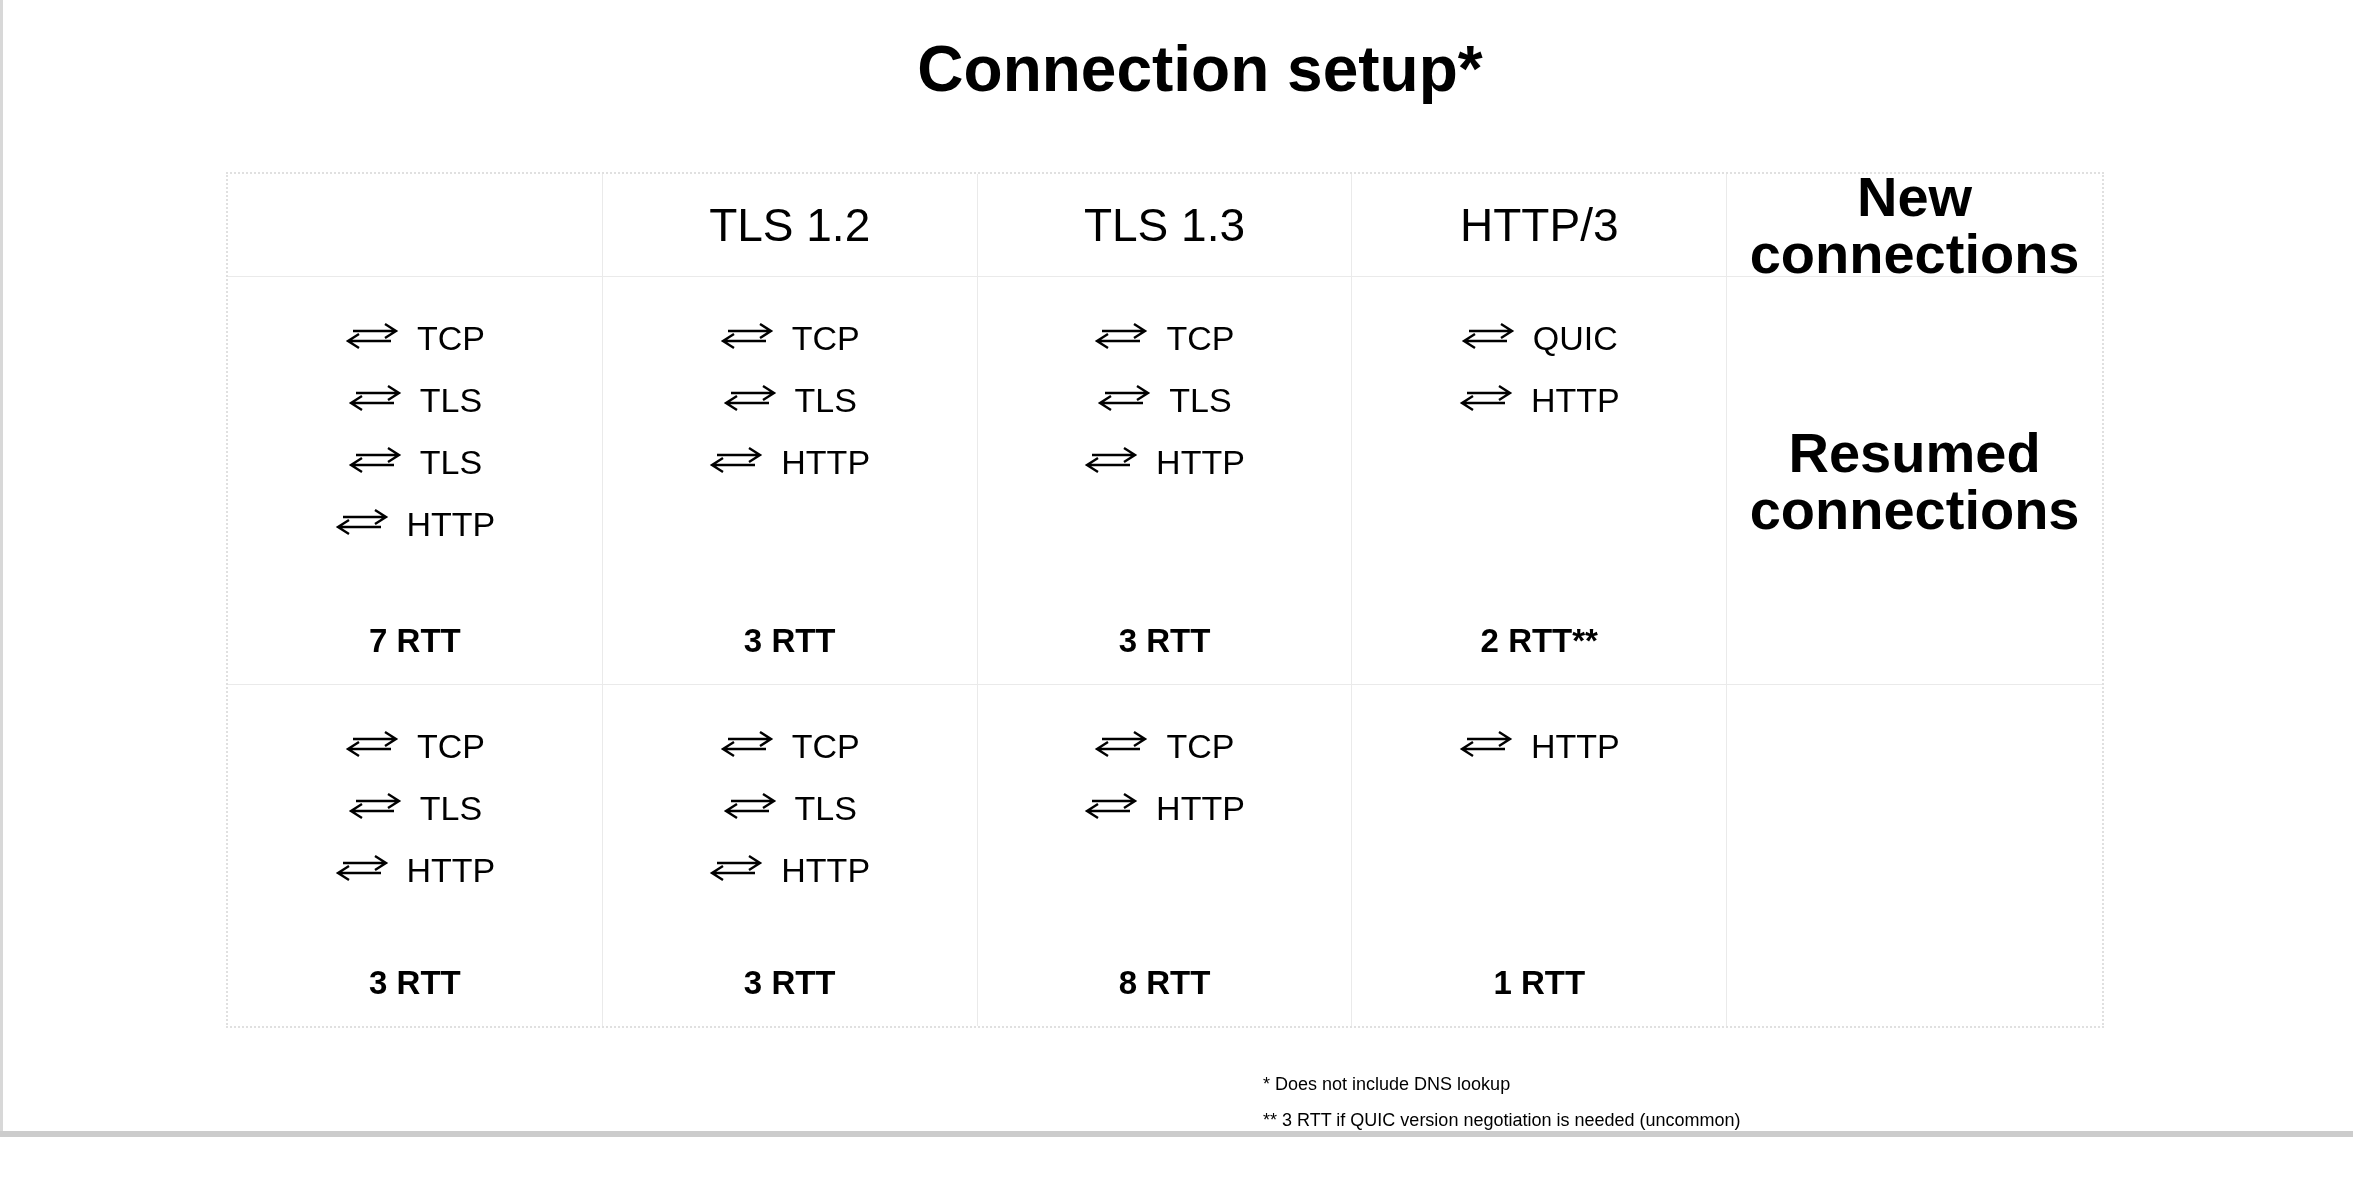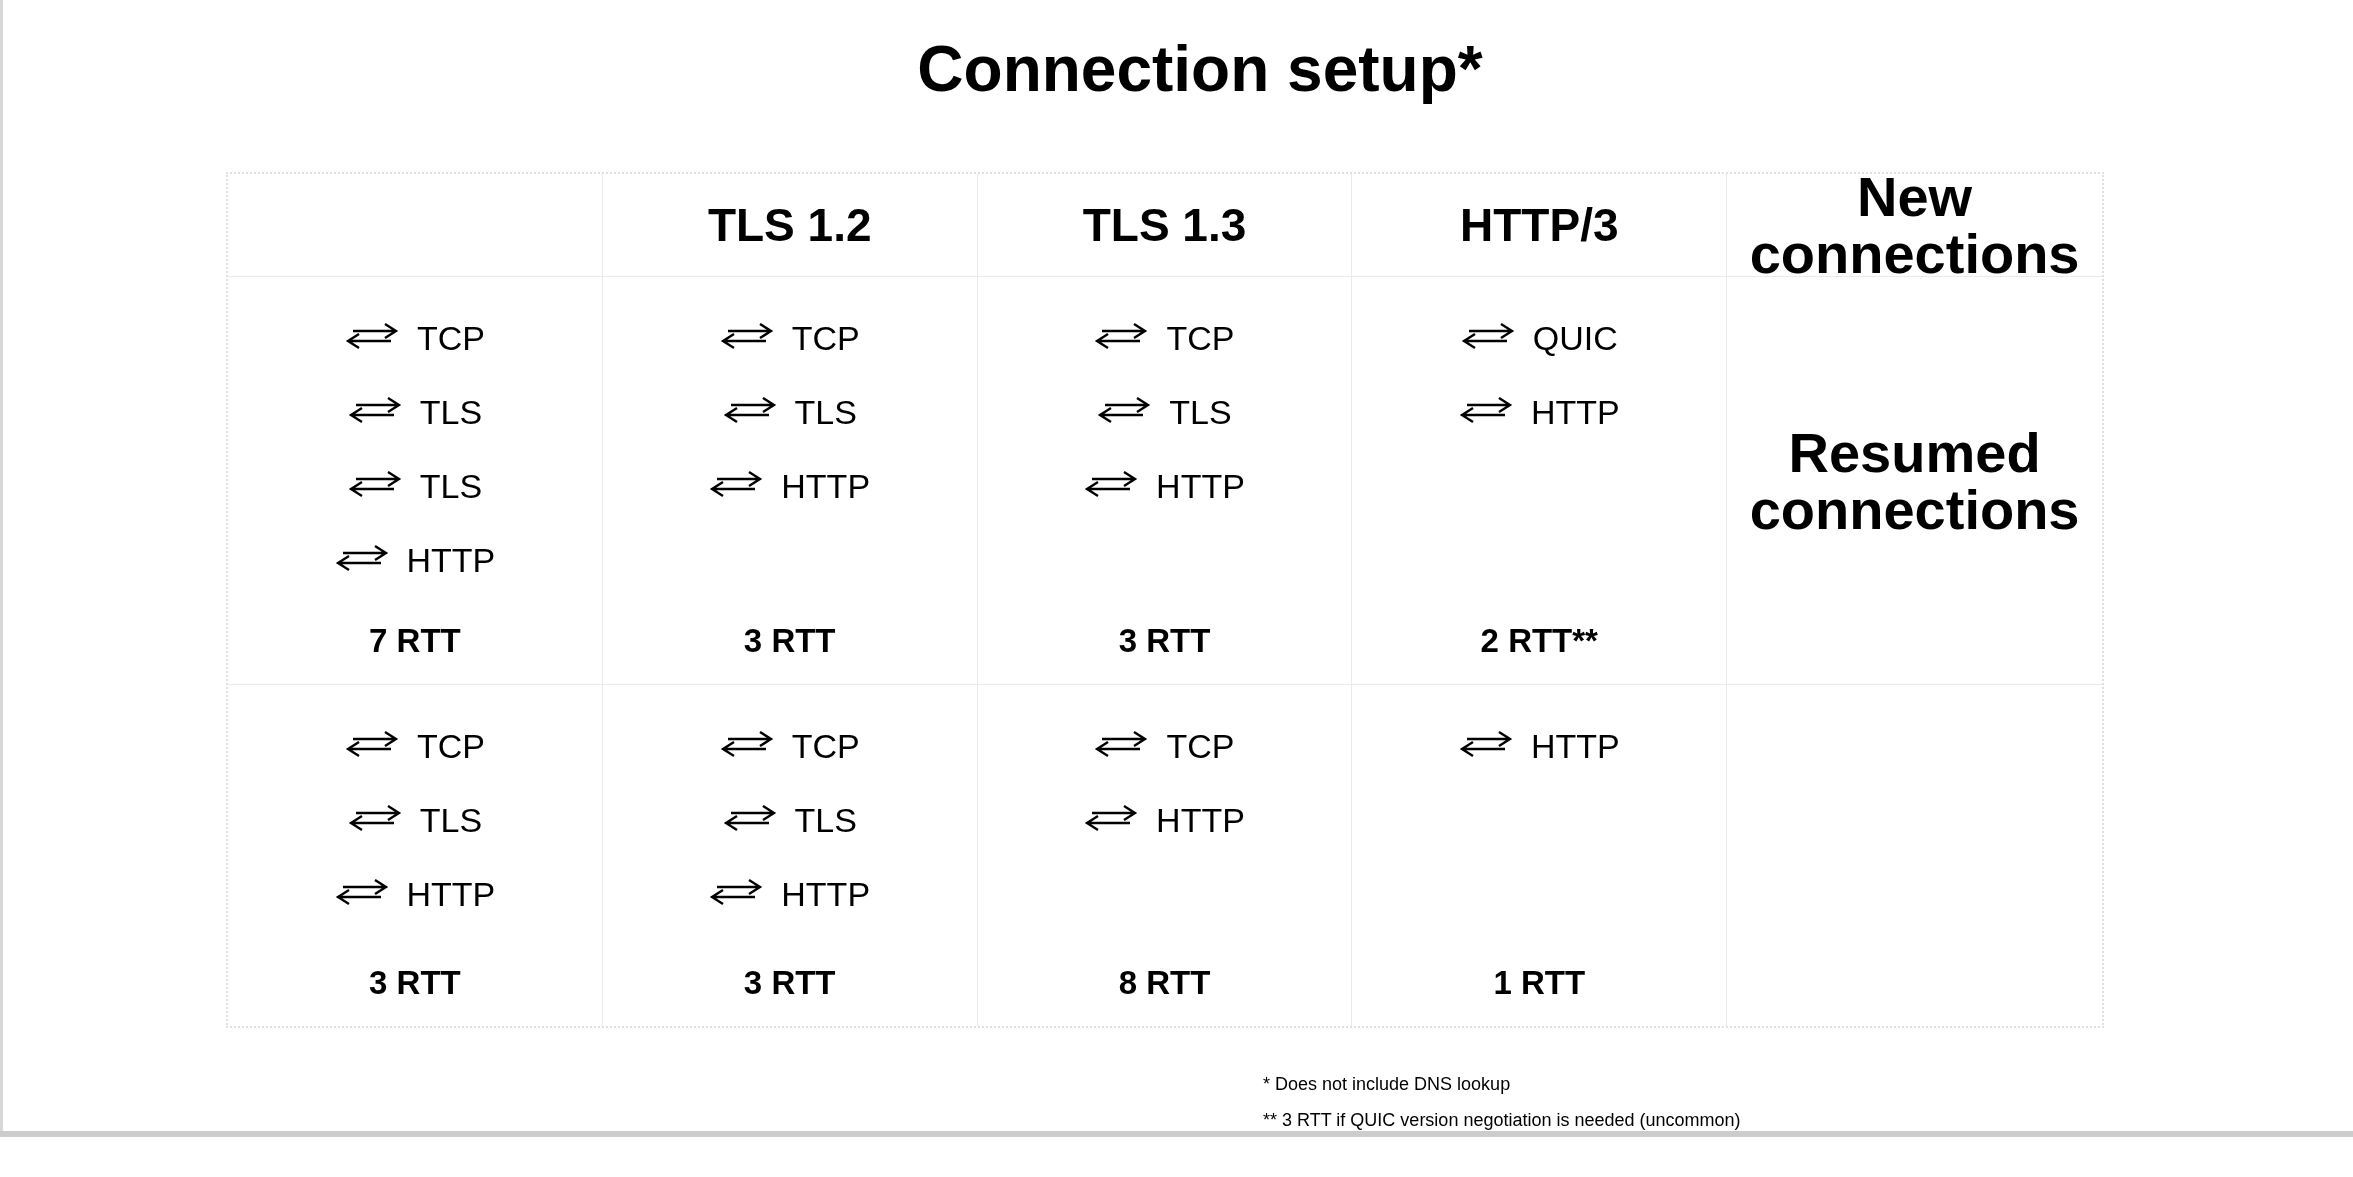--- a/index.html
+++ b/index.html
@@ -15,29 +15,29 @@
   .grid {
     position:absolute; left:226px; top:172px; width:1878px; height:856px;
     display:grid; grid-template-columns:repeat(5,1fr); grid-template-rows:103px 408px auto;
     border:2px dotted var(--outline,#e0e0e0); box-sizing:border-box;
   }
   .cell { box-sizing:border-box; border-right:1px solid var(--line,#eaeaea); border-bottom:1px solid var(--line,#eaeaea); }
   .grid > :nth-child(5n) { border-right:none; }
   .grid > :nth-child(n+11) { border-bottom:none; }
   .head {
     display:flex; align-items:center; justify-content:center;
-    font-size:46px; font-weight:700;
+    font-size:46px; font-weight:400;
   }
   .rowlabel {
     display:flex; align-items:center; justify-content:center; text-align:center;
     font-size:56px; font-weight:700; line-height:57px; white-space:pre-line;
   }
   .datacell {
     display:flex; flex-direction:column; align-items:center;
-    padding:38px 0 24px 0; gap:32px;
+    padding:38px 0 24px 0; gap:20px;
   }
   .entry { display:flex; align-items:center; gap:18px; height:42px; font-size:34px; }
   .entry svg { width:54px; height:28px; display:block; flex:none; }
   .proto { position:relative; top:2px; }
   .rtt { margin-top:auto; font-size:33px; font-weight:700; }
   .footnotes {
     position:absolute; left:1263px; top:1066px;
     font-size:18px; line-height:36px; color:#000;
   }
   .edge-left  { position:absolute; left:0; top:0; bottom:0; width:3px; background:var(--edge,#d8d8d8); }

